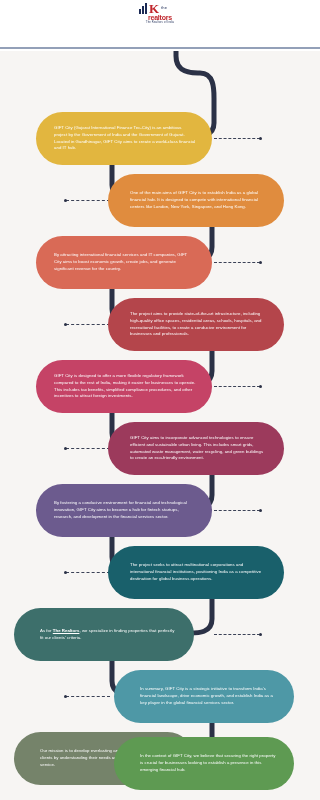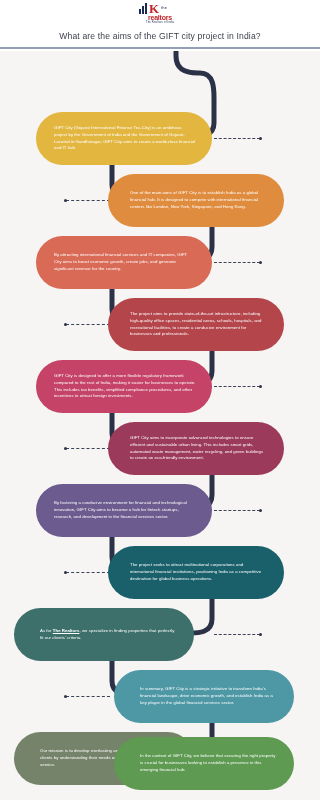--- a/index.html
+++ b/index.html
@@ -105,21 +105,20 @@
           <i></i>
           <i></i>
       </span>
       <span class="logo-k">K</span>
       <span class="logo-the">the</span>
     </div>
     <div class="logo-word">realtors</div>
     <div class="logo-sub">The Realtors of India</div>
   </div>
 
-  <div class="page-title" style="color: rgb(58, 63, 74);">What are the aims of the GIFT city project in India?</div>
   <div class="top-rule" style="background: rgb(147, 160, 184);"></div>
 </div>
 
 <div class="canvas" style="background: rgb(247, 245, 243);">
 
   <svg class="ribbon" viewBox="0 0 320 749" preserveAspectRatio="none" aria-hidden="true">
     <path id="ribbon-path" fill="none" stroke="#2b3146" stroke-width="5" stroke-linecap="butt" d="M176,0
          L176,5
          C176,22 192,22 198,22
          L200,22

